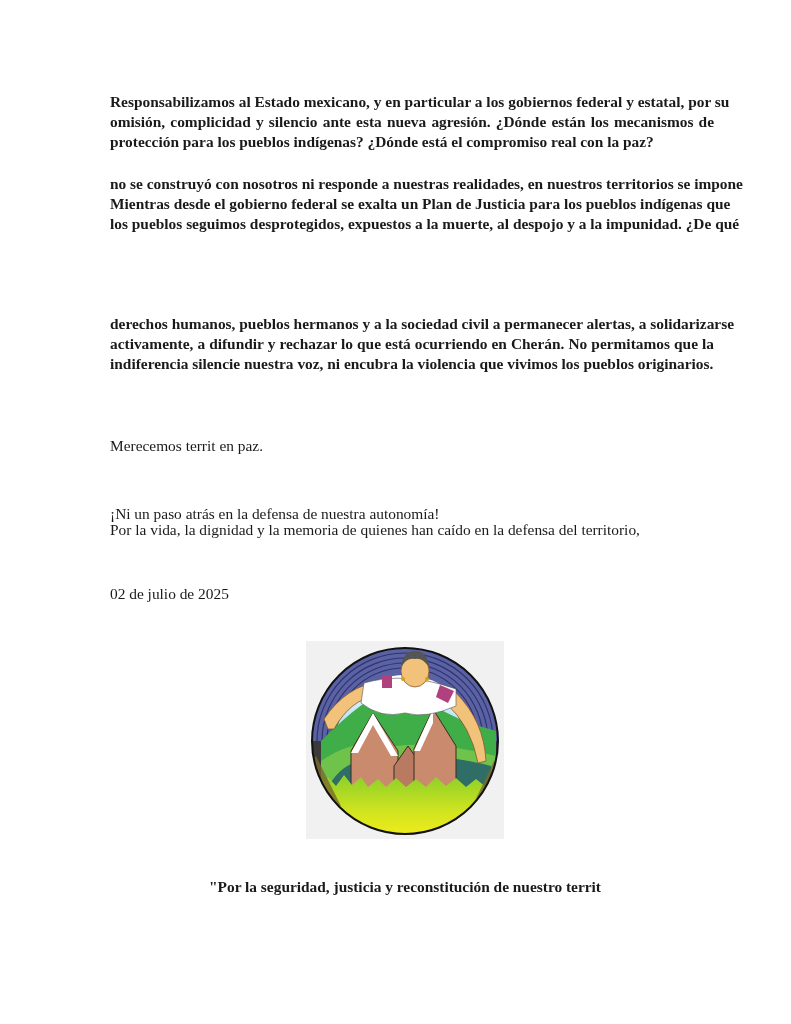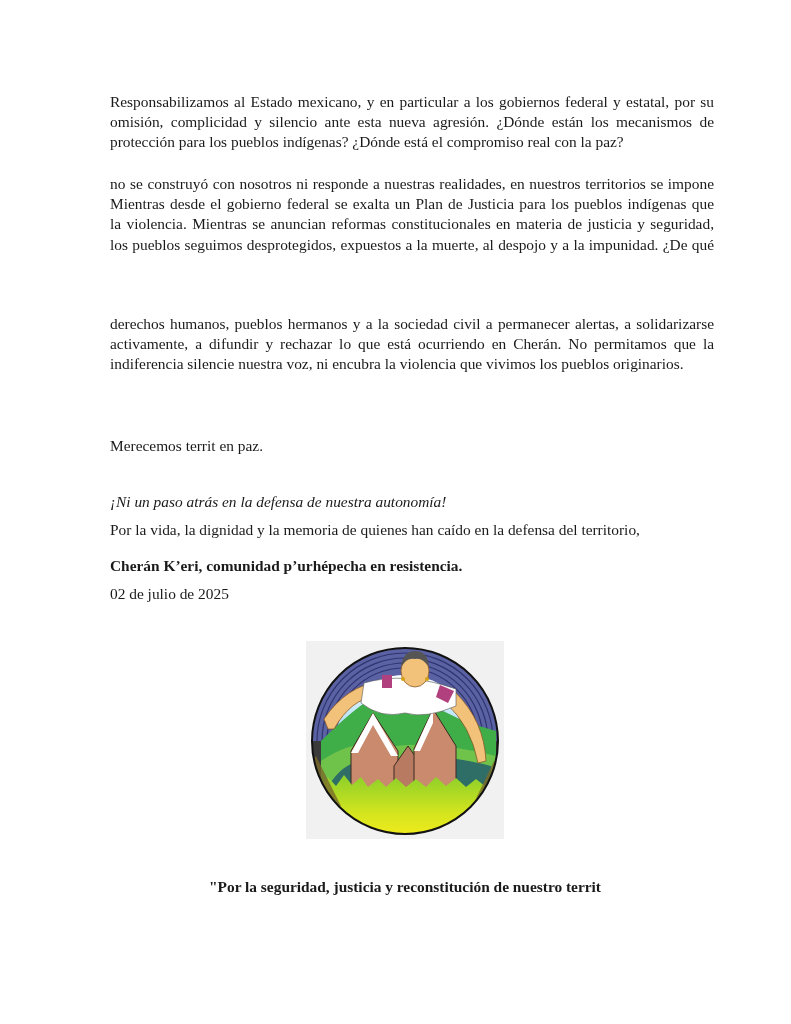--- a/index.html
+++ b/index.html
@@ -5,32 +5,33 @@
     html, body { margin: 0; padding: 0; background: #ffffff; }
     body {
       width: 791px; height: 1024px; position: relative; overflow: hidden;
       font-family: "Liberation Serif", serif; color: #1a1a1a;
     }
     .page { position: absolute; left: 0; top: 0; width: 791px; height: 1024px; }
     .para {
       position: absolute; left: 110px; width: 604px;
       font-size: 15.4px; line-height: 20.2px; text-align: justify;
       margin: 0;
+      font-weight: bold;
     }
     .para .ln { display: block; text-align: justify; text-align-last: justify; white-space: nowrap; }
     .para .ln.last { text-align-last: left; }
     #p1 { top: 92px; }
     #p2 { top: 174px; }
     #p3 { top: 314px; }
     .line {
       position: absolute; left: 110px; font-size: 15.4px; line-height: 20px; margin: 0; white-space: nowrap;
     }
     #l1 { top: 436px; }
     #l2 { top: 464px; }
-    #l3 { top: 492px; font-style: italic; }
+    #l3 { top: 504px; }
     #l4 { top: 520px; }
     #sig { top: 556px; font-weight: bold; }
     #date { top: 584px; }
     .logo-box {
       position: absolute; left: 306px; top: 641px; width: 198px; height: 198px;
       background: #f1f1f1;
     }
     .logo-box svg { display: block; }
     .motto {
       position: absolute; left: 209px; top: 862px; font-size: 15.4px; font-weight: bold;
@@ -44,35 +45,33 @@
 
   <p class="para" id="p1">
     <span class="ln">Responsabilizamos al Estado mexicano, y en particular a los gobiernos federal y estatal, por su</span>
     <span class="ln">omisión, complicidad y silencio ante esta nueva agresión. ¿Dónde están los mecanismos de</span>
     <span class="ln last">protección para los pueblos indígenas? ¿Dónde está el compromiso real con la paz?</span>
   </p>
 
   <p class="para" id="p2">
     <span class="ln">no se construyó con nosotros ni responde a nuestras realidades, en nuestros territorios se impone</span>
     <span class="ln">Mientras desde el gobierno federal se exalta un Plan de Justicia para los pueblos indígenas que</span>
-    <span class="ln">la violencia. Mientras se anuncian reformas constitucionales en materia de justicia y seguridad,</span>
     <span class="ln">los pueblos seguimos desprotegidos, expuestos a la muerte, al despojo y a la impunidad. ¿De qué</span>
   </p>
 
   <p class="para" id="p3">
     <span class="ln">derechos humanos, pueblos hermanos y a la sociedad civil a permanecer alertas, a solidarizarse</span>
     <span class="ln">activamente, a difundir y rechazar lo que está ocurriendo en Cherán. No permitamos que la</span>
     <span class="ln last">indiferencia silencie nuestra voz, ni encubra la violencia que vivimos los pueblos originarios.</span>
   </p>
 
   <p class="line" id="l1">Merecemos territ en paz.</p>
   <p class="line" id="l3">¡Ni un paso atrás en la defensa de nuestra autonomía!</p>
   <p class="line" id="l4">Por la vida, la dignidad y la memoria de quienes han caído en la defensa del territorio,</p>
 
-  <p class="line" id="sig">Cherán K’eri, comunidad p’urhépecha en resistencia.</p>
   <p class="line" id="date">02 de julio de 2025</p>
 
   <div class="logo-box">
     <svg width="198" height="198" viewBox="0 0 198 198">
       <defs>
         <clipPath id="circ">
             <circle cx="99" cy="100" r="93"></circle>
           </clipPath>
         <linearGradient id="skyg" x1="0" y1="0" x2="0" y2="1">
           <stop offset="0" stop-color="#ffffff"></stop>

